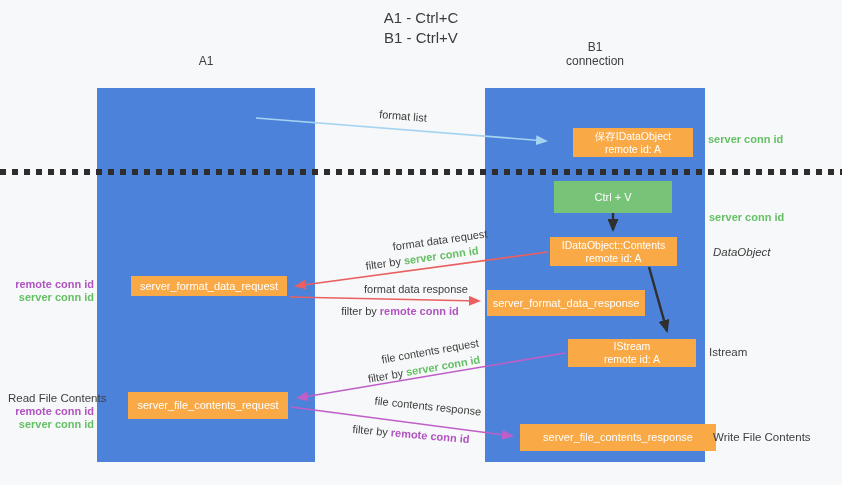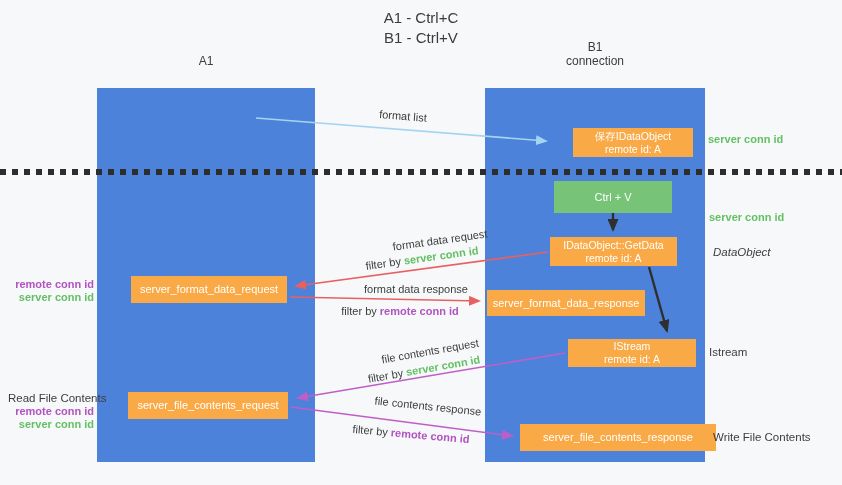--- a/index.html
+++ b/index.html
@@ -93,25 +93,25 @@
   <div class="node node-orange" style="left:554px;top:128px;width:120px;height:29px;margin-left:19px;">
     <span class="sub">保存IDataObject</span>
     <span class="sub">remote id: A</span>
   </div>
 
   <div class="node node-green" style="left:554px;top:181px;width:118px;height:32px;">
     <span>Ctrl + V</span>
   </div>
 
   <div class="node node-orange" style="left:550px;top:237px;width:127px;height:29px;">
-    <span class="sub">IDataObject::GetData</span>
+    <span class="sub">IDataObject::Contents</span>
     <span class="sub">remote id: A</span>
   </div>
 
-  <div class="node node-orange" style="left:131px;top:276px;width:156px;height:27px;">
+  <div class="node node-orange" style="left:131px;top:276px;width:156px;height:20px;">
     <span>server_format_data_request</span>
   </div>
 
   <div class="node node-orange" style="left:487px;top:290px;width:158px;height:26px;">
     <span>server_format_data_response</span>
   </div>
 
   <div class="node node-orange" style="left:568px;top:339px;width:128px;height:28px;">
     <span class="sub">IStream</span>
     <span class="sub">remote id: A</span>

